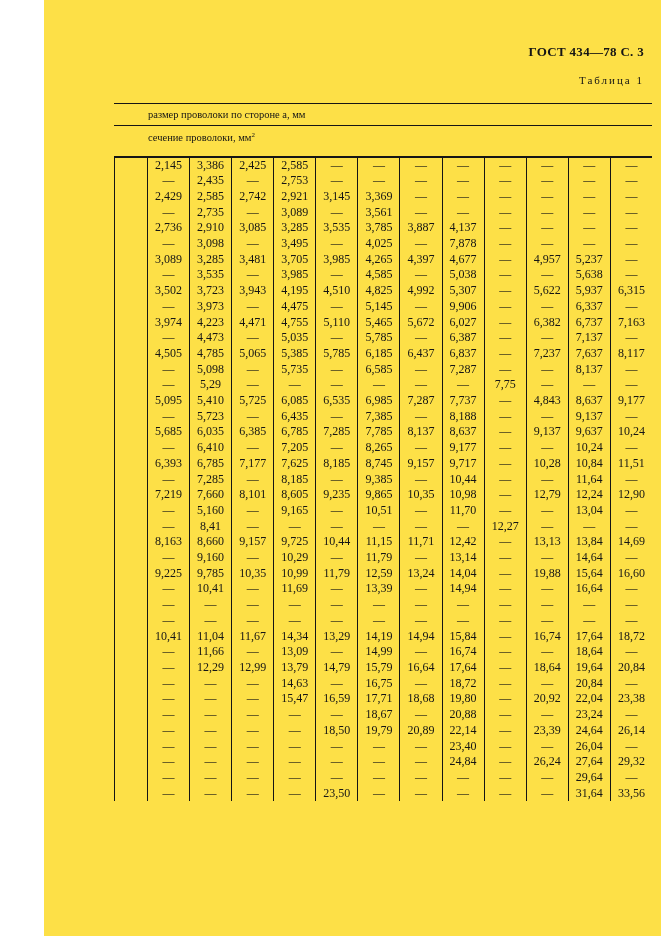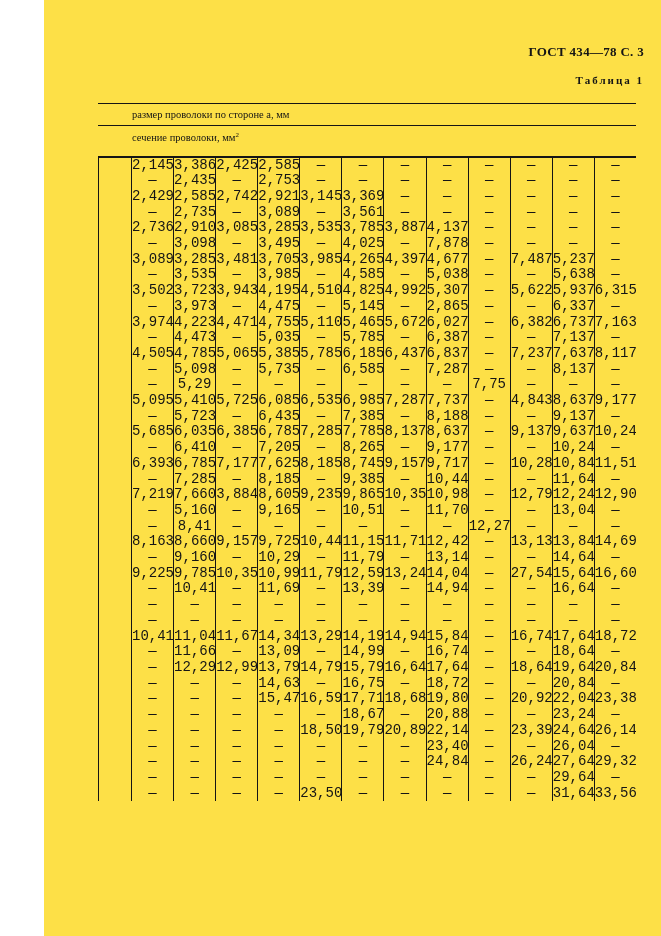--- a/index.html
+++ b/index.html
@@ -15,24 +15,23 @@
   }
   .gost-ref {
     position:absolute; top:44px; right:61px;
     font-size:13px; font-weight:bold; letter-spacing:0.3px;
     white-space:nowrap;
   }
   .caption {
     position:absolute; top:74px; right:61px;
     font-size:11px; letter-spacing:2px;
     white-space:nowrap;
-    font-weight:bold;
   }
   .tbl {
-    position:absolute; left:54px; top:103px; width:538px;
+    position:absolute; left:70px; top:103px; width:538px;
     border-top:1.5px solid #151515;
   }
   .label-row {
     height:21.5px; padding-left:34px;
     font-size:10.5px; line-height:21.5px;
     border-bottom:1.5px solid #151515;
     white-space:nowrap;
   }
   .label-row.mid {
     height:32px; line-height:19px;
@@ -44,21 +43,21 @@
     border-bottom:1.5px solid #151515;
     font-size:9.5px; line-height:16px;
   }
   .stub { width:33px; flex:none; border-right:1px solid #151515; }
   .cell { flex:1 1 0; text-align:center; overflow:hidden; }
   .cell + .cell { border-left:1px solid #151515; }
   .grid { width:100%; }
   .row {
     display:flex; height:15.71px;
     border-left:1px solid #151515;
-    font-size:14px; line-height:15.71px;font-family:Liberation Mono, monospace;
+    font-size:12px; line-height:15.71px;
   }
 </style>
 </head>
 <body>
 
 <div class="page">
 
   <div class="gost-ref">ГОСТ 434—78 С. 3</div>
 
   <div class="caption">Таблица 1</div>
@@ -169,21 +168,21 @@
           <div class="stub"></div>
           <div class="cell">3,089</div>
           <div class="cell">3,285</div>
           <div class="cell">3,481</div>
           <div class="cell">3,705</div>
           <div class="cell">3,985</div>
           <div class="cell">4,265</div>
           <div class="cell">4,397</div>
           <div class="cell">4,677</div>
           <div class="cell">—</div>
-          <div class="cell">7,487</div>
+          <div class="cell">4,957</div>
           <div class="cell">5,237</div>
           <div class="cell">—</div>
         </div>
         <div class="row">
           <div class="stub"></div>
           <div class="cell">—</div>
           <div class="cell">3,535</div>
           <div class="cell">—</div>
           <div class="cell">3,985</div>
           <div class="cell">—</div>
@@ -212,21 +211,21 @@
         </div>
         <div class="row">
           <div class="stub"></div>
           <div class="cell">—</div>
           <div class="cell">3,973</div>
           <div class="cell">—</div>
           <div class="cell">4,475</div>
           <div class="cell">—</div>
           <div class="cell">5,145</div>
           <div class="cell">—</div>
-          <div class="cell">2,865</div>
+          <div class="cell">9,906</div>
           <div class="cell">—</div>
           <div class="cell">—</div>
           <div class="cell">6,337</div>
           <div class="cell">—</div>
         </div>
         <div class="row">
           <div class="stub"></div>
           <div class="cell">3,974</div>
           <div class="cell">4,223</div>
           <div class="cell">4,471</div>
@@ -387,21 +386,21 @@
           <div class="cell">10,44</div>
           <div class="cell">—</div>
           <div class="cell">—</div>
           <div class="cell">11,64</div>
           <div class="cell">—</div>
         </div>
         <div class="row">
           <div class="stub"></div>
           <div class="cell">7,219</div>
           <div class="cell">7,660</div>
-          <div class="cell">3,884</div>
+          <div class="cell">8,101</div>
           <div class="cell">8,605</div>
           <div class="cell">9,235</div>
           <div class="cell">9,865</div>
           <div class="cell">10,35</div>
           <div class="cell">10,98</div>
           <div class="cell">—</div>
           <div class="cell">12,79</div>
           <div class="cell">12,24</div>
           <div class="cell">12,90</div>
         </div>
@@ -469,21 +468,21 @@
           <div class="stub"></div>
           <div class="cell">9,225</div>
           <div class="cell">9,785</div>
           <div class="cell">10,35</div>
           <div class="cell">10,99</div>
           <div class="cell">11,79</div>
           <div class="cell">12,59</div>
           <div class="cell">13,24</div>
           <div class="cell">14,04</div>
           <div class="cell">—</div>
-          <div class="cell">27,54</div>
+          <div class="cell">19,88</div>
           <div class="cell">15,64</div>
           <div class="cell">16,60</div>
         </div>
         <div class="row">
           <div class="stub"></div>
           <div class="cell">—</div>
           <div class="cell">10,41</div>
           <div class="cell">—</div>
           <div class="cell">11,69</div>
           <div class="cell">—</div>

